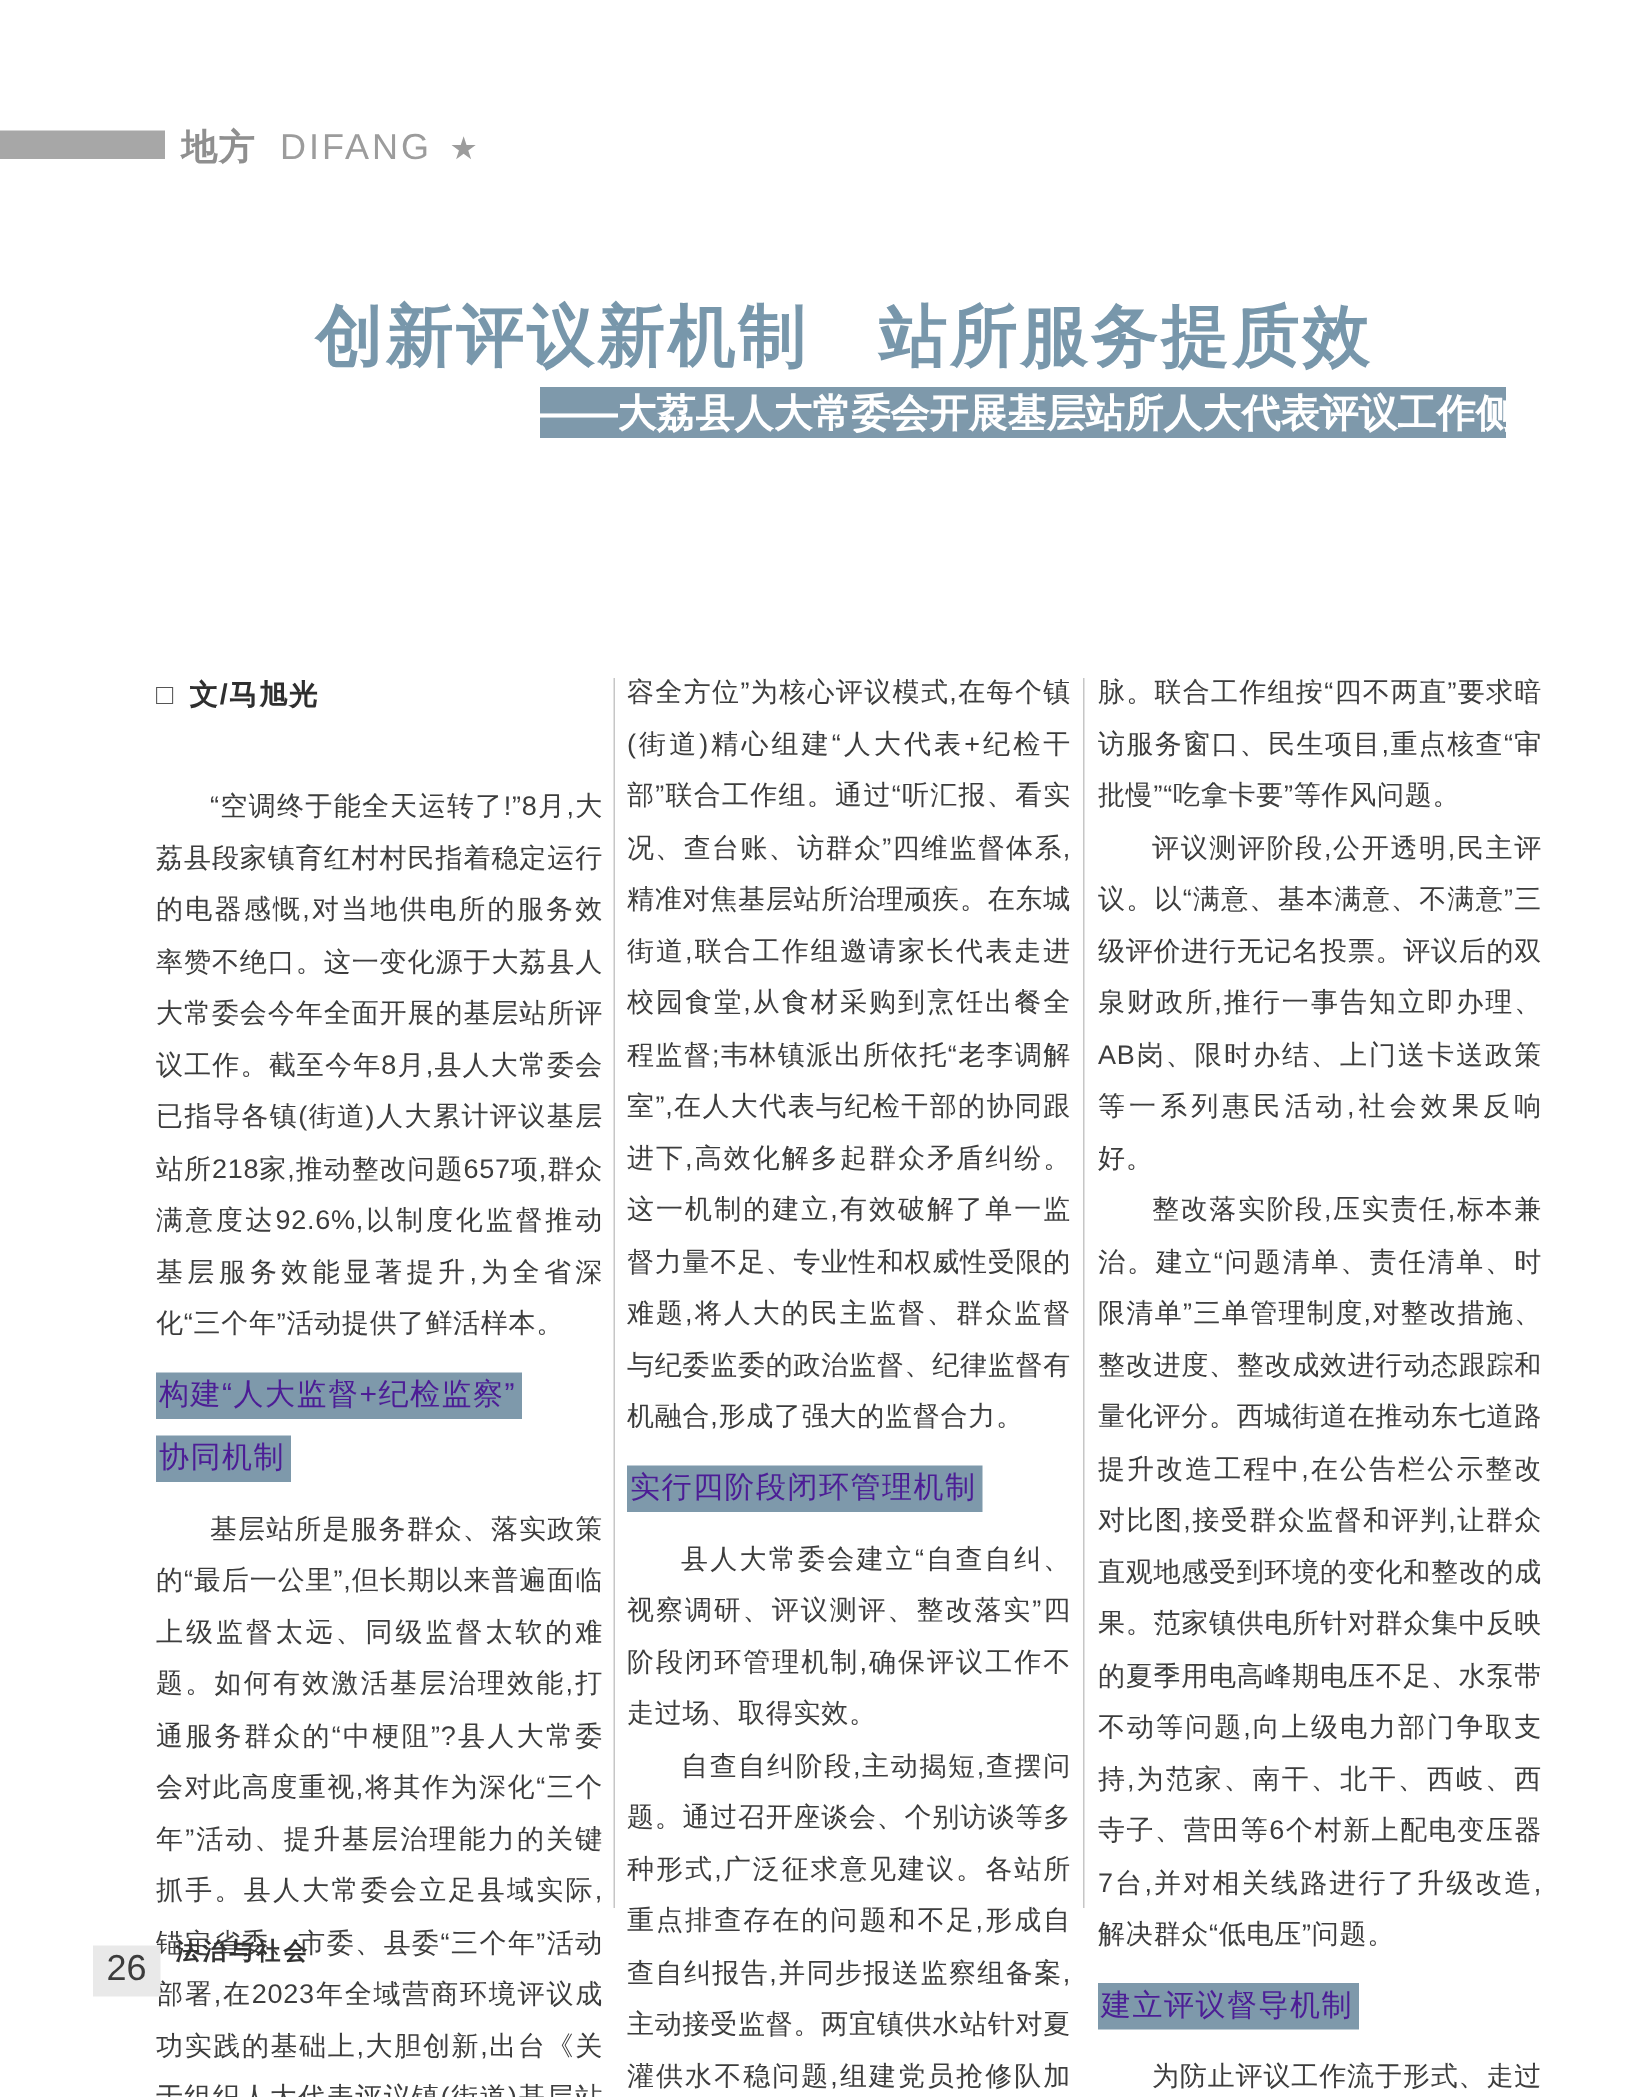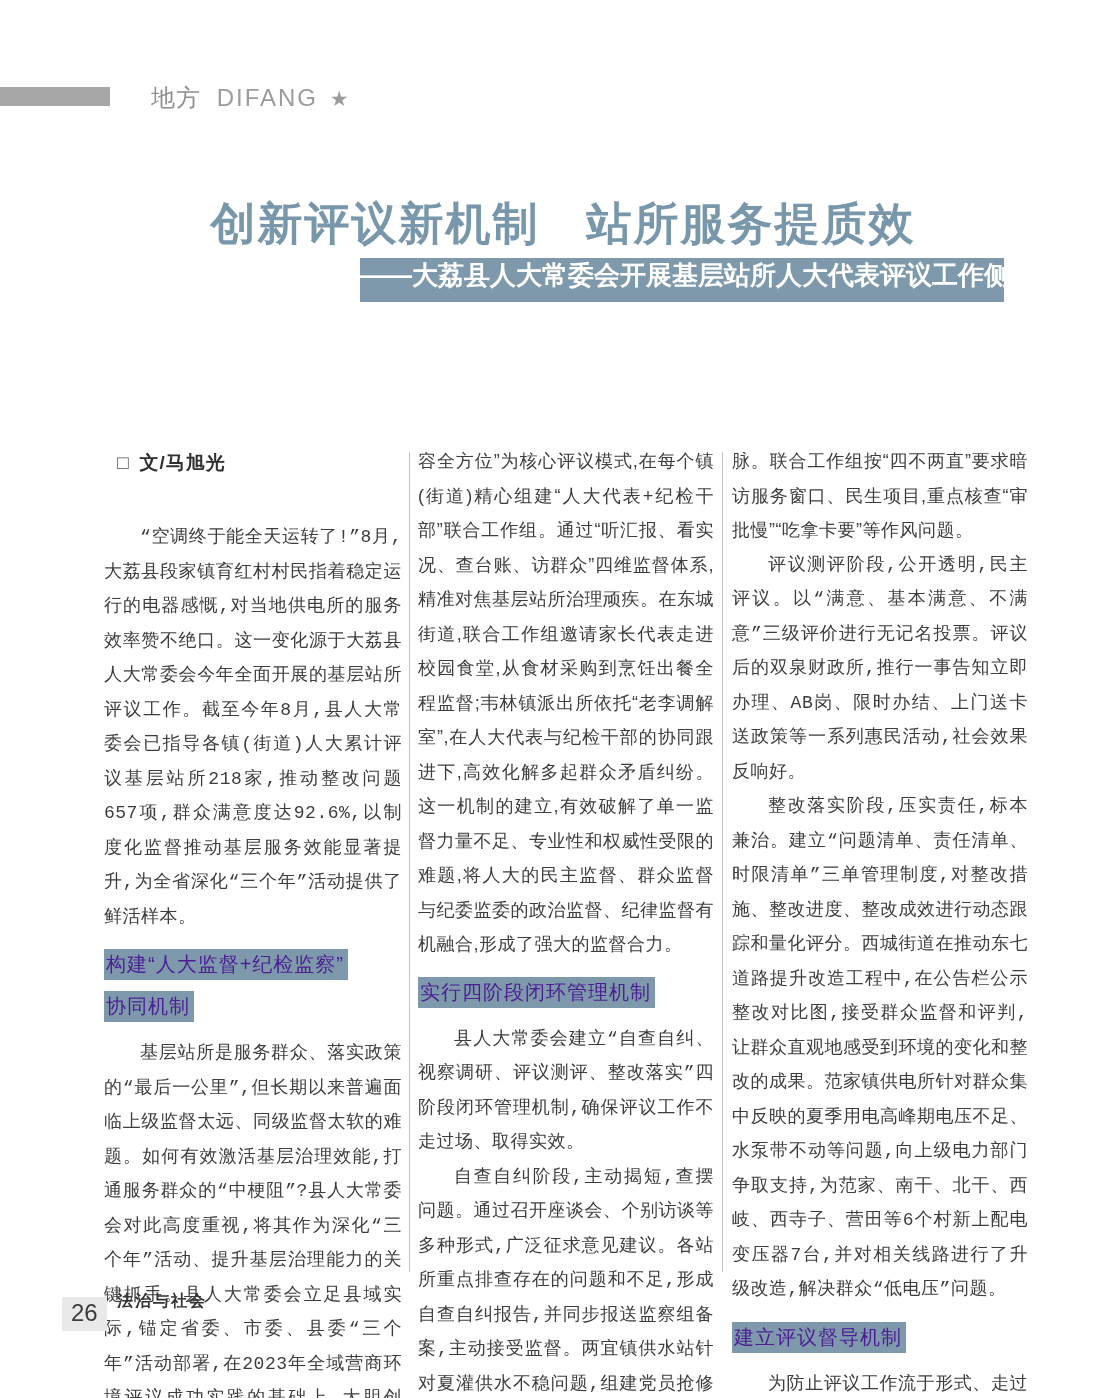--- a/index.html
+++ b/index.html
@@ -13,59 +13,59 @@
   
   .brand-bar{
     position:absolute;left:0;top:87px;width:110px;height:19px;
     background:#a7a7a7;
   }
   .section-head{
     position:absolute;left:121px;top:82px;
     font-size:24px;color:#949494;letter-spacing:1px;
     white-space:nowrap;
   }
-  .section-head .cn{font-weight:normal;color:#8f8f8f;margin-left:30px;}
+  .section-head .cn{font-weight:bold;color:#8f8f8f;}
   .section-head .en{color:#9c9c9c;margin-left:8px;letter-spacing:2px;}
   .section-head .star{color:#9c9c9c;margin-left:4px;font-size:21px;}
   
   .title{
     position:absolute;left:26px;top:194px;width:1074px;
     text-align:center;
     font-size:45px;font-weight:bold;color:#7897ab;
     letter-spacing:2px;white-space:nowrap;
   }
   .subtitle{
-    position:absolute;left:360px;top:258px;width:644px;height:44px;
+    position:absolute;left:360px;top:258px;width:644px;height:34px;
     background:#7e99ab;color:#ffffff;
     font-size:26px;font-weight:bold;line-height:34px;text-align:center;
     white-space:nowrap;
   }
   
   .col{position:absolute;top:444px;}
   .col-1{left:104px;width:298px;}
   .col-2{left:418px;width:296px;}
   .col-3{left:732px;width:296px;}
   .vrule{
     position:absolute;top:452px;height:820px;width:1px;
     background:#c6c6c6;
   }
   .vrule-1{left:409px;}
   .vrule-2{left:722px;}
   .byline{
     font-size:19px;font-weight:bold;color:#2f2f2f;
-    margin:6px 0 44px 13px;letter-spacing:1px;
+    margin:6px 0 44px 0;letter-spacing:1px;
   }
   .byline .sq{color:#555;margin-right:10px;font-weight:normal;}
   .col p{
     margin:0;
     font-size:18px;line-height:34.5px;color:#3d3d3d;
     text-align:justify;text-justify:inter-ideograph;
     letter-spacing:0.5px;
   }
-  .col p.indent{text-indent:2em;font-family:Liberation Mono, monospace;}
+  .col p.indent{text-indent:2em;}
   .subhead{margin:14px 0 10px 0;line-height:36px;}
   .subhead .hl{
     background:#7e99ab;color:#4c1d95;
     font-size:20px;font-weight:normal;
     padding:2px 4px 2px 2px;letter-spacing:1px;
     display:inline-block;line-height:27px;
   }
   .subhead .line2{margin-top:7px;}
   
   .page-num{

